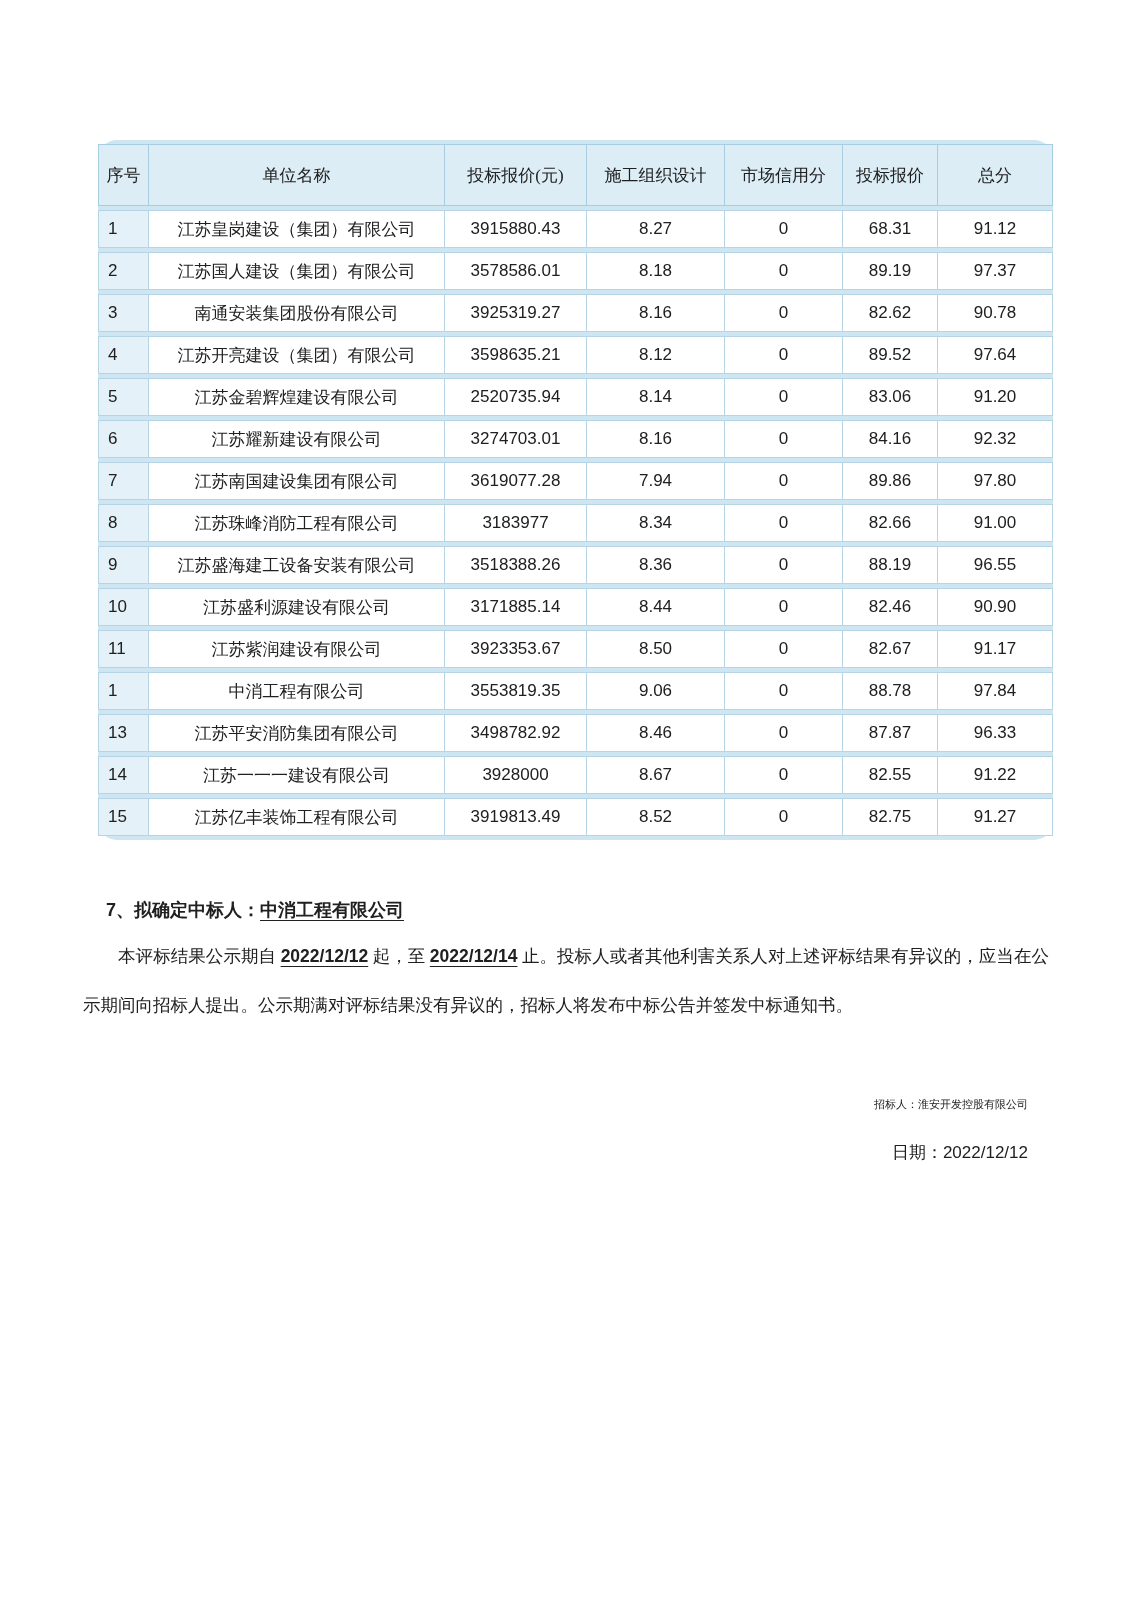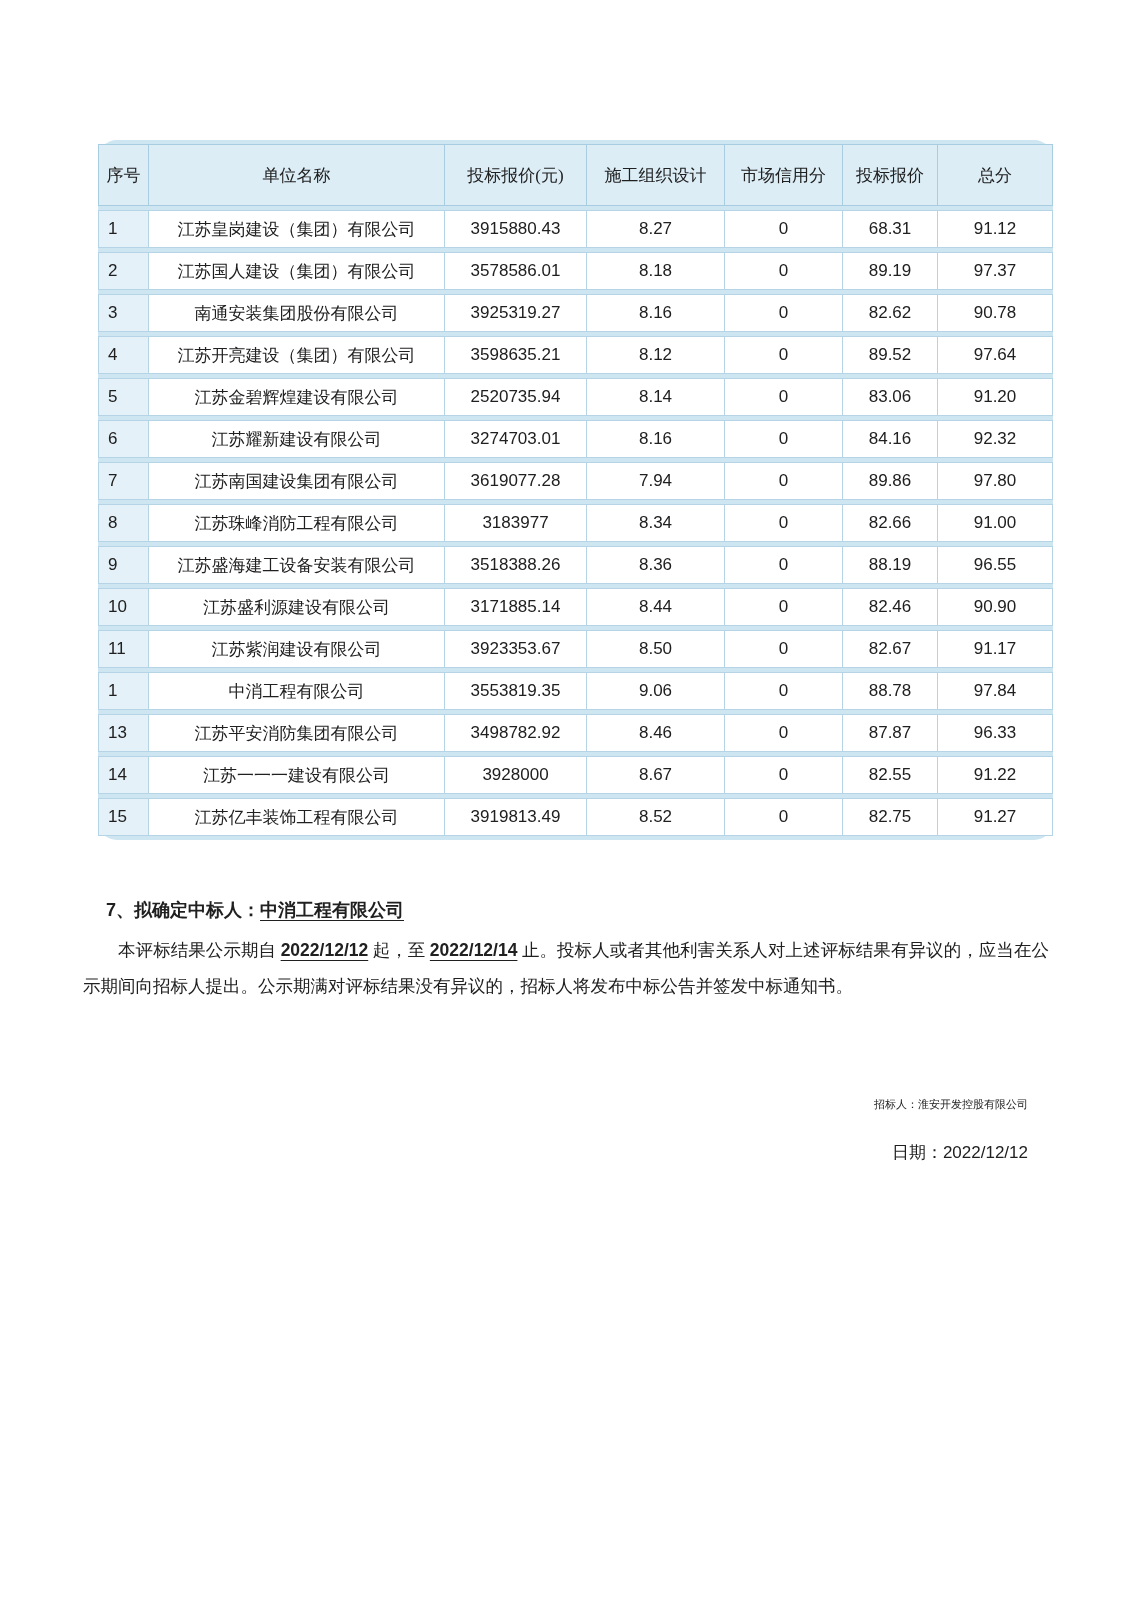--- a/index.html
+++ b/index.html
@@ -77,21 +77,21 @@
   .section7 .winner {
     text-decoration: underline;
     text-underline-offset: 4px;
   }
   .notice {
     position: absolute;
     left: 83px;
     top: 932px;
     width: 966px;
     font-size: 17.5px;
-    line-height: 36px;
+    line-height: 49px;
     text-indent: 2em;
     text-align: justify;
     font-family: "Liberation Serif", serif;
   }
   .notice .date {
     font-family: "Liberation Sans", sans-serif;
     font-weight: bold;
     text-decoration: underline;
     text-underline-offset: 4px;
   }

